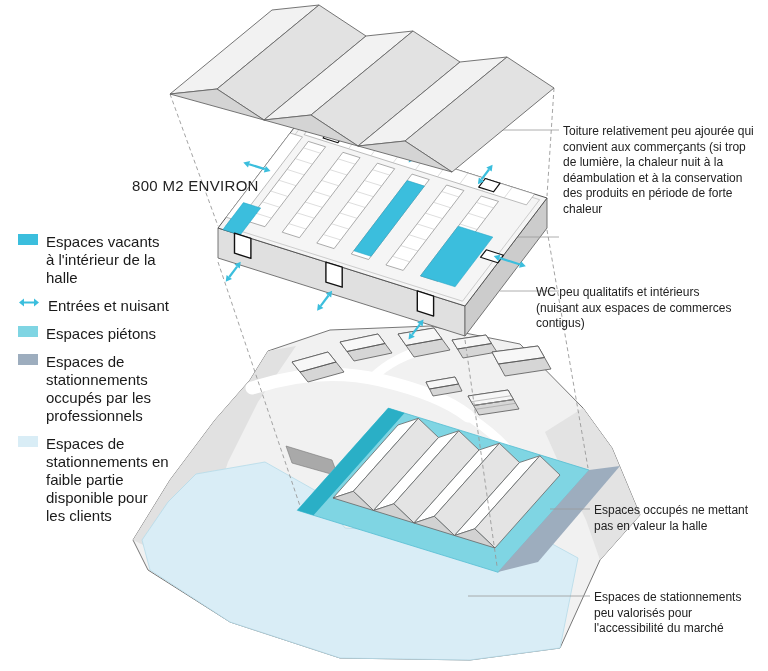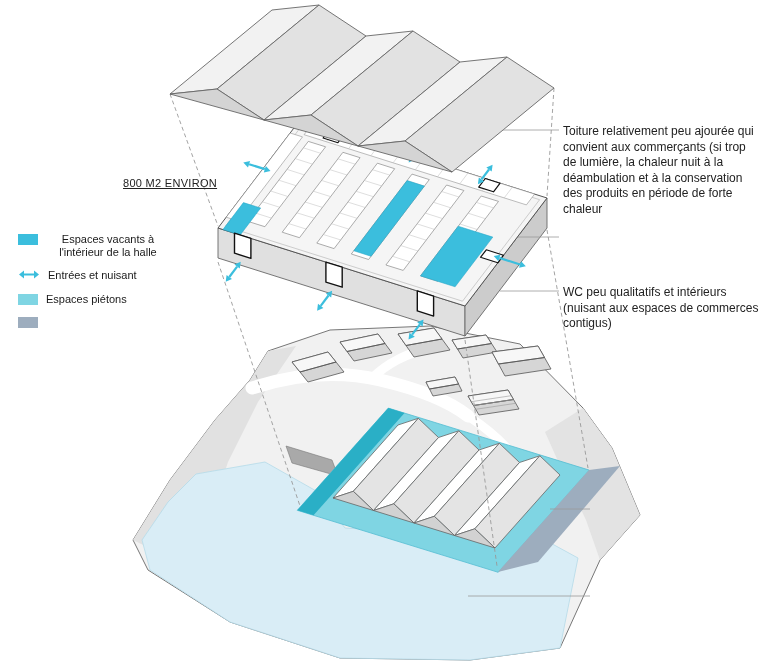--- a/index.html
+++ b/index.html
@@ -1,28 +1,28 @@
 <!DOCTYPE html>
 <html style="--cyan: #3bbedd; --parvis: #7fd5e3; --teal-dark: #2aafc6; --parking-pro: #9dadbe; --parking-client: #d9edf6;"><head>
 <meta charset="utf-8">
 <style>
   *{margin:0;padding:0;box-sizing:border-box;}
   html,body{background:#ffffff;}
   .stage{position:relative;width:768px;height:671px;background:#fff;font-family:"Liberation Sans",sans-serif;color:#1a1a1a;overflow:hidden;}
   .stage svg.diagram{position:absolute;left:0;top:0;}
-  .area-label{position:absolute;left:123px;top:177px;font-size:11px;letter-spacing:.3px;color:#222;text-decoration:underline;}
+  .area-label{position:absolute;left:132px;top:177px;font-size:15px;letter-spacing:.3px;color:#222;}
   .legend{position:absolute;left:18px;top:233px;width:152px;}
   .legend-item{display:flex;gap:8px;margin-bottom:10px;align-items:flex-start;}
   .swatch{flex:0 0 auto;width:20px;height:11px;margin-top:1px;}
   .swatch-icon{flex:0 0 auto;width:22px;height:11px;margin-top:0;display:inline-flex;align-items:center;}
   .sw-cyan{background:var(--cyan);}
   .sw-parvis{background:var(--parvis);}
   .sw-pro{background:var(--parking-pro);}
   .sw-client{background:var(--parking-client);}
-  .legend-text{font-size:11px;line-height:1.2;text-align:center;}
+  .legend-text{font-size:15px;line-height:1.2;}
   .annotation{position:absolute;font-size:12px;line-height:1.3;white-space:pre-line;color:#222;}
 </style>
 </head>
 <body>
 
 <div class="stage">
   <svg class="diagram" width="768" height="671" viewBox="0 0 768 671">
       <g>
         <polygon points="268.0,351.0 330.0,330.0 430.0,326.0 520.0,344.0 583.0,408.0 612.0,448.0 640.0,515.0 600.0,560.0 560.0,648.0 470.0,660.0 340.0,658.0 230.0,622.0 148.0,570.0 133.0,540.0 170.0,480.0 215.0,420.0 250.0,380.0" fill="#f1f1f1" stroke="#777" stroke-width="1" stroke-linejoin="round"></polygon>
         <polygon points="133.0,540.0 170.0,480.0 215.0,420.0 250.0,380.0 268.0,351.0 296.0,346.0 258.0,402.0 228.0,462.0 206.0,528.0 174.0,560.0" fill="#e1e1e1" stroke="none" stroke-width="0" stroke-linejoin="round"></polygon>
@@ -230,18 +230,25 @@
           </svg>
       </span>
       <span class="legend-text">Entrées et nuisant</span>
     </div>
     <div class="legend-item">
       <span class="swatch sw-parvis"></span>
       <span class="legend-text">Espaces piétons</span>
     </div>
     <div class="legend-item">
       <span class="swatch sw-pro"></span>
+      <span class="legend-text">Espaces de stationnements occupés par les professionnels</span>
+    </div>
+    <div class="legend-item">
+      <span class="swatch sw-client"></span>
+      <span class="legend-text">Espaces de stationnements en faible partie disponible pour les clients</span>
     </div>
   </div>
 
   <div class="annotation" style="left:563px;top:124px;width:198px">Toiture relativement peu ajourée qui convient aux commerçants (si trop de lumière, la chaleur nuit à la déambulation et à la conservation des produits en période de forte chaleur</div>
-  <div class="annotation" style="left:563px;top:285px;width:198px">WC peu qualitatifs et intérieurs (nuisant aux espaces de commerces contigus)</div>
+  <div class="annotation" style="left:536px;top:285px;width:198px">WC peu qualitatifs et intérieurs (nuisant aux espaces de commerces contigus)</div>
+  <div class="annotation" style="left:594px;top:503px;width:165px">Espaces occupés ne mettant pas en valeur la halle</div>
+  <div class="annotation" style="left:594px;top:590px;width:168px">Espaces de stationnements peu valorisés pour l'accessibilité du marché</div>
 </div>
 
 </body></html>

